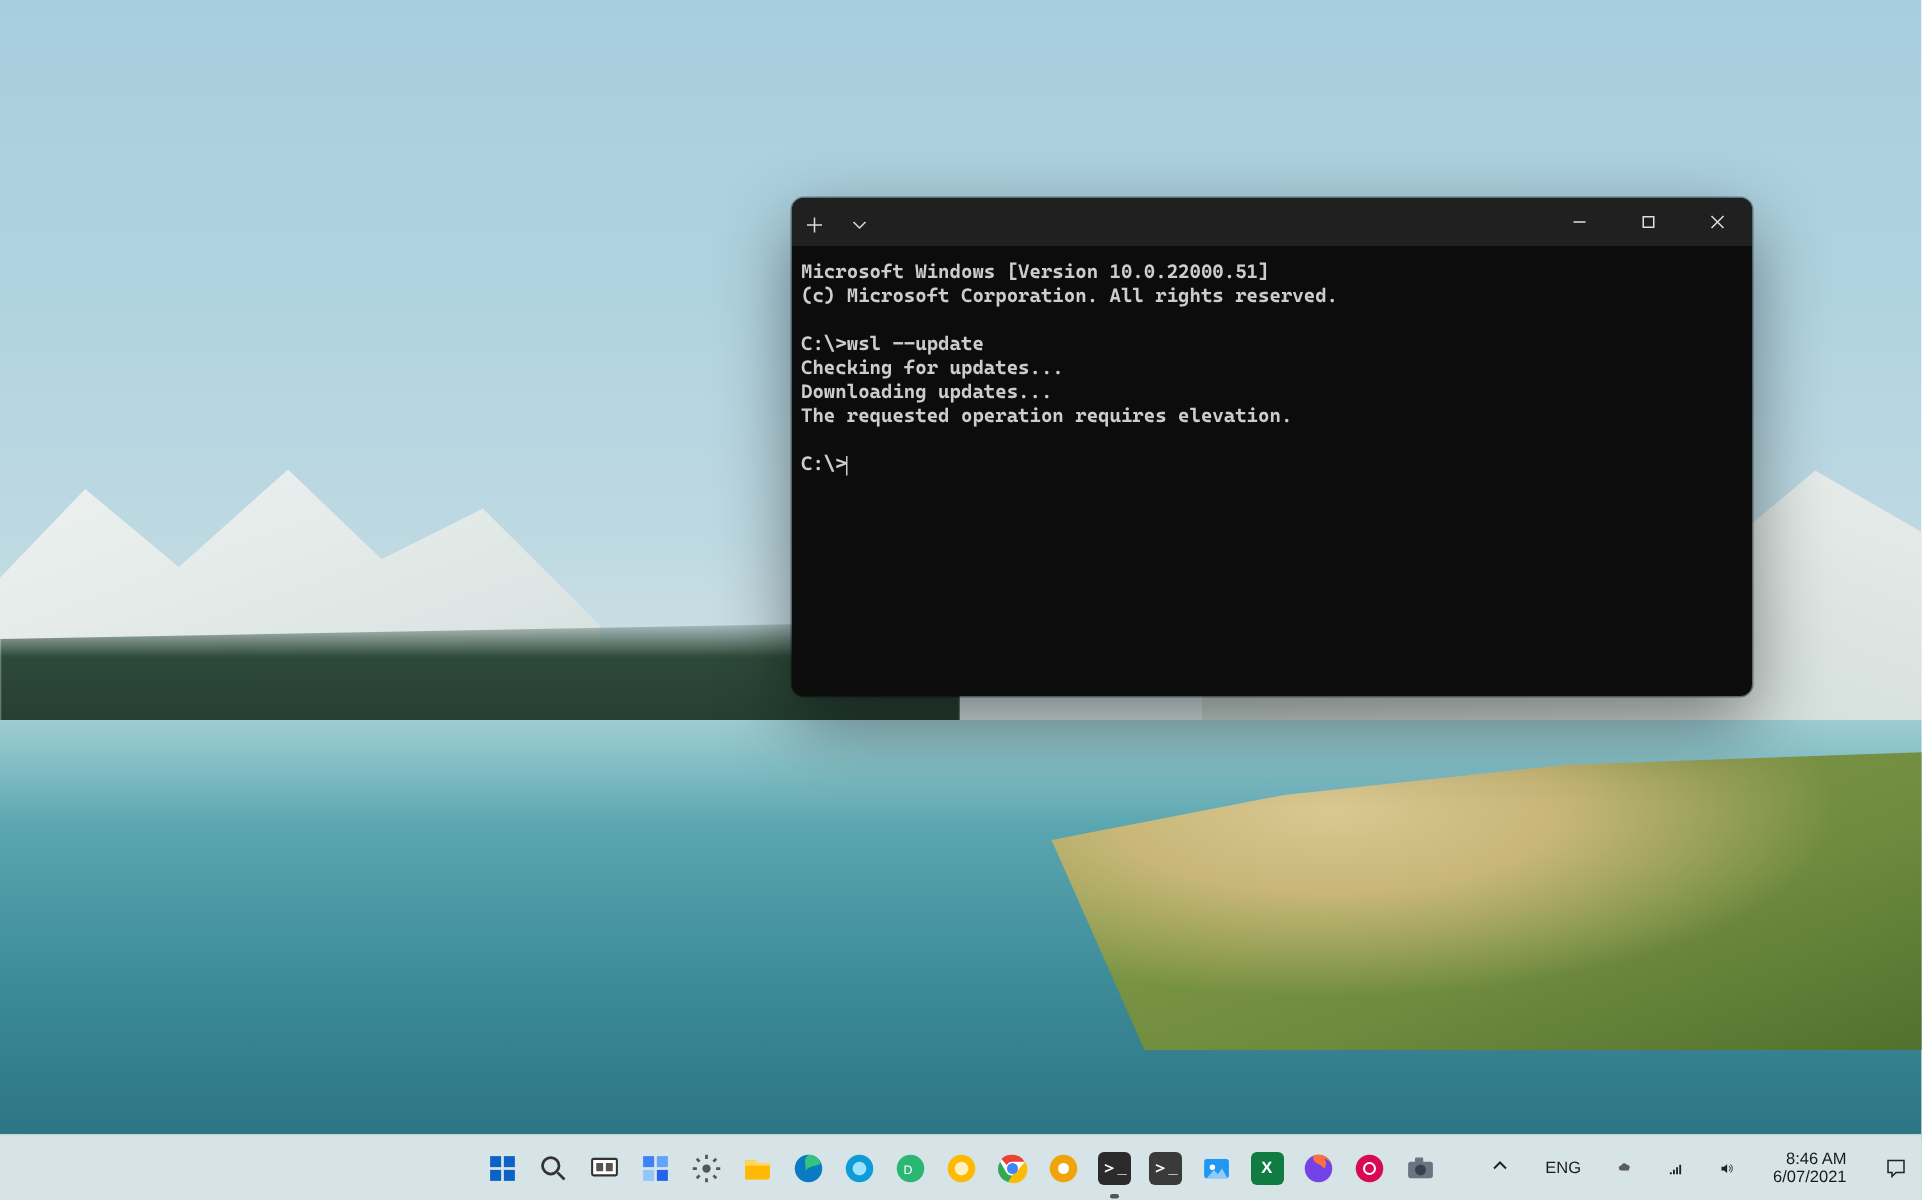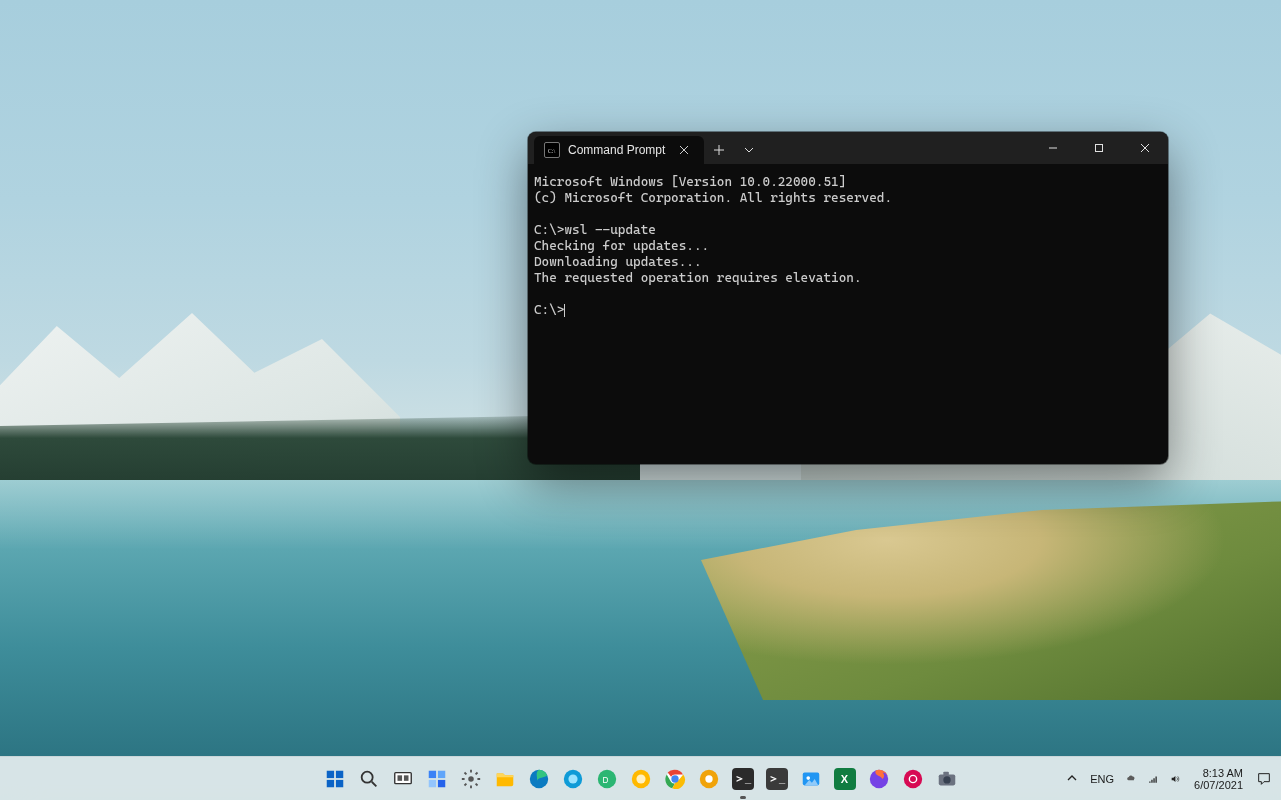--- a/index.html
+++ b/index.html
@@ -87,21 +87,21 @@
   .newtab, .tabdrop {
     width:30px; display:flex;align-items:center;justify-content:center;color:#ddd;margin-top:4px;
   }
   .titlebar-spacer{flex:1;}
   .winbtn {
     width:46px;display:flex;align-items:center;justify-content:center;color:#e0e0e0;
   }
   .term-body {
     padding:10px 6px; color:#cccccc;
     font-family: Consolas, "Cascadia Mono", monospace;
-    font-size:13px; line-height:16px; white-space:pre;
+    font-size:13px; line-height:16px; white-space:pre;font-weight:bold;
   }
   .cursor {
     display:inline-block; width:1px; height:13px; background:#ccc; vertical-align:text-bottom;
     margin-left:0px;
   }
 
   
   .taskbar {
     position:absolute; left:0; bottom:0; width:1281px; height:44px;
     background: rgba(238,242,244,.88);
@@ -119,21 +119,21 @@
     position:relative;
   }
   .tb-btn.active::after{
     content:"";position:absolute;bottom:-5px;left:50%;transform:translateX(-50%);
     width:6px;height:3px;border-radius:2px;background:#555;
   }
   .tb-btn svg{width:22px;height:22px;}
 
   .systray {
     position:absolute; right:6px; height:100%;
-    display:flex; align-items:center; gap:4px;
+    display:flex; align-items:center; gap:16px;
     font-size:11px; color:#1a1a1a;
   }
   .systray .tray-ico{width:18px;height:18px;display:flex;align-items:center;justify-content:center;}
   .systray .tray-ico, .systray .overflow{padding:4px;}
   .lang{padding:4px 4px;font-size:11px;}
   .clock{ text-align:right; line-height:12px; padding:2px 6px;}
   .clock div{font-size:11px;}
   .notif{width:22px;display:flex;align-items:center;justify-content:center;padding:4px 2px;}
 
   
@@ -145,33 +145,20 @@
 <div class="desktop">
   <div class="mtn1"></div>
   <div class="mtn2"></div>
   <div class="forest"></div>
   <div class="lake"></div>
   <div class="grass"></div>
 
   <div class="terminal">
     <div class="titlebar">
 
-      <div class="tab">
-        <span class="tab-icon">
-          <svg viewBox="0 0 16 16">
-              <text x="1" y="12" font-size="10" fill="#ccc" font-family="Consolas">C:\</text>
-            </svg>
-        </span>
-        <span class="tab-title">Command Prompt</span>
-        <span class="tab-close" title="Close tab">
-          <svg width="10" height="10" viewBox="0 0 10 10">
-              <path d="M1 1 L9 9 M9 1 L1 9" stroke="#ccc" stroke-width="1"></path>
-            </svg>
-        </span>
-      </div>
 
       <div class="newtab" title="New tab">
         <svg width="12" height="12" viewBox="0 0 12 12">
             <path d="M6 1 V11 M1 6 H11" stroke="#ddd" stroke-width="1"></path>
           </svg>
       </div>
       <div class="tabdrop" title="Tab dropdown">
         <svg width="10" height="10" viewBox="0 0 10 10">
             <path d="M1 3 L5 7 L9 3" stroke="#ddd" stroke-width="1" fill="none"></path>
           </svg>
@@ -343,21 +330,21 @@
             <path fill="#222" d="M3 18h3v3H3zM8 14h3v7H8zM13 10h3v11h-3zM18 6h3v15h-3z"></path>
           </svg>
       </div>
       <div class="tray-ico" title="Volume">
         <svg viewBox="0 0 24 24" width="16" height="16">
             <path fill="#222" d="M4 9h4l5-4v14l-5-4H4z"></path>
             <path stroke="#222" stroke-width="1.5" fill="none" d="M16 8a5 5 0 0 1 0 8M18.5 5.5a9 9 0 0 1 0 13"></path>
           </svg>
       </div>
       <div class="clock">
-        <div>8:13 AM</div>
+        <div>8:46 AM</div>
         <div>6/07/2021</div>
       </div>
       <div class="notif" title="Notifications">
         <svg viewBox="0 0 24 24" width="16" height="16">
             <path fill="none" stroke="#222" stroke-width="1.5" d="M4 4h16v12H12l-4 4v-4H4z"></path>
           </svg>
       </div>
     </div>
   </div>
 </div>

